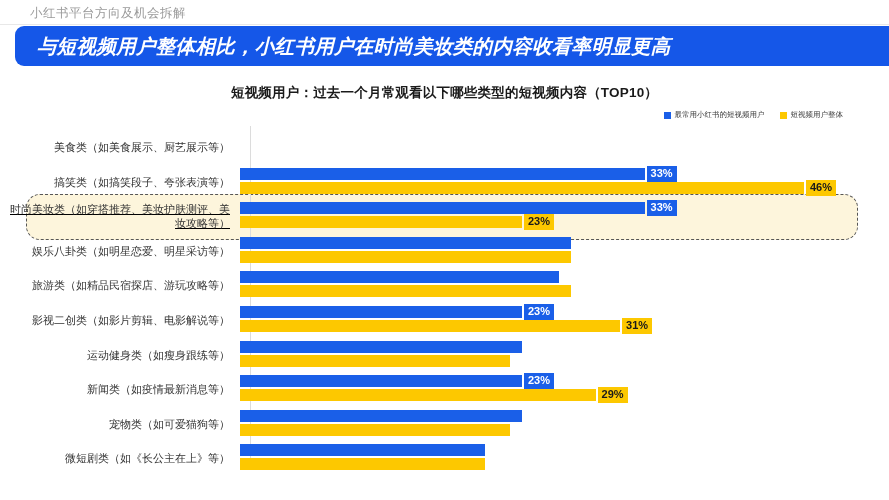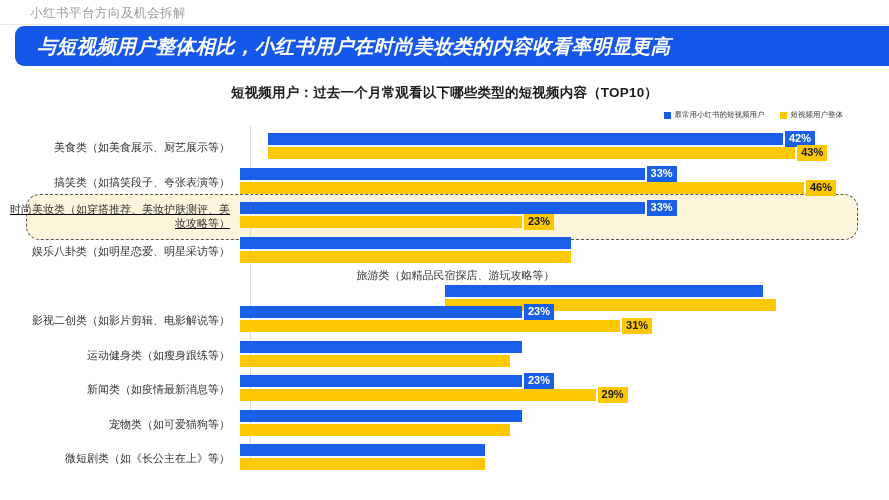--- a/index.html
+++ b/index.html
@@ -199,26 +199,20 @@
       <span class="legend-label">短视频用户整体</span>
     </div>
   </div>
 
 <div id="chart-area">
   <div id="highlight-band" style="top: 68.2px;"></div>
   <div id="axis-line"></div>
   <div id="rows-container">
       <div class="row" style="top: 4px; gap: 28px;">
         <div class="row-label">美食类（如美食展示、厨艺展示等）</div>
-        <div class="bars">
-          <div class="bar bar-blue" style="width: 514.92px;"></div>
-          <div class="bar bar-yellow" style="width: 527.18px;"></div>
-          <div class="value-tag tag-blue" style="left: 516.92px;">42%</div>
-          <div class="value-tag tag-yellow" style="left: 529.18px;">43%</div>
-        </div>
       </div>
       <div class="row" style="top: 38.6px;">
         <div class="row-label">搞笑类（如搞笑段子、夸张表演等）</div>
         <div class="bars">
           <div class="bar bar-blue" style="width: 404.58px;"></div>
           <div class="bar bar-yellow" style="width: 563.96px;"></div>
           <div class="value-tag tag-blue" style="left: 406.58px;">33%</div>
           <div class="value-tag tag-yellow" style="left: 565.96px;">46%</div>
         </div>
       </div>
@@ -231,21 +225,21 @@
           <div class="value-tag tag-yellow" style="left: 283.98px;">23%</div>
         </div>
       </div>
       <div class="row" style="top: 107.8px;">
         <div class="row-label">娱乐八卦类（如明星恋爱、明星采访等）</div>
         <div class="bars">
           <div class="bar bar-blue" style="width: 331.02px;"></div>
           <div class="bar bar-yellow" style="width: 331.02px;"></div>
         </div>
       </div>
-      <div class="row" style="top: 142.4px; flex-direction: column;">
+      <div class="row" style="top: 142.4px;">
         <div class="row-label">旅游类（如精品民宿探店、游玩攻略等）</div>
         <div class="bars">
           <div class="bar bar-blue" style="width: 318.76px;"></div>
           <div class="bar bar-yellow" style="width: 331.02px;"></div>
         </div>
       </div>
       <div class="row" style="top: 177px;">
         <div class="row-label">影视二创类（如影片剪辑、电影解说等）</div>
         <div class="bars">
           <div class="bar bar-blue" style="width: 281.98px;"></div>

